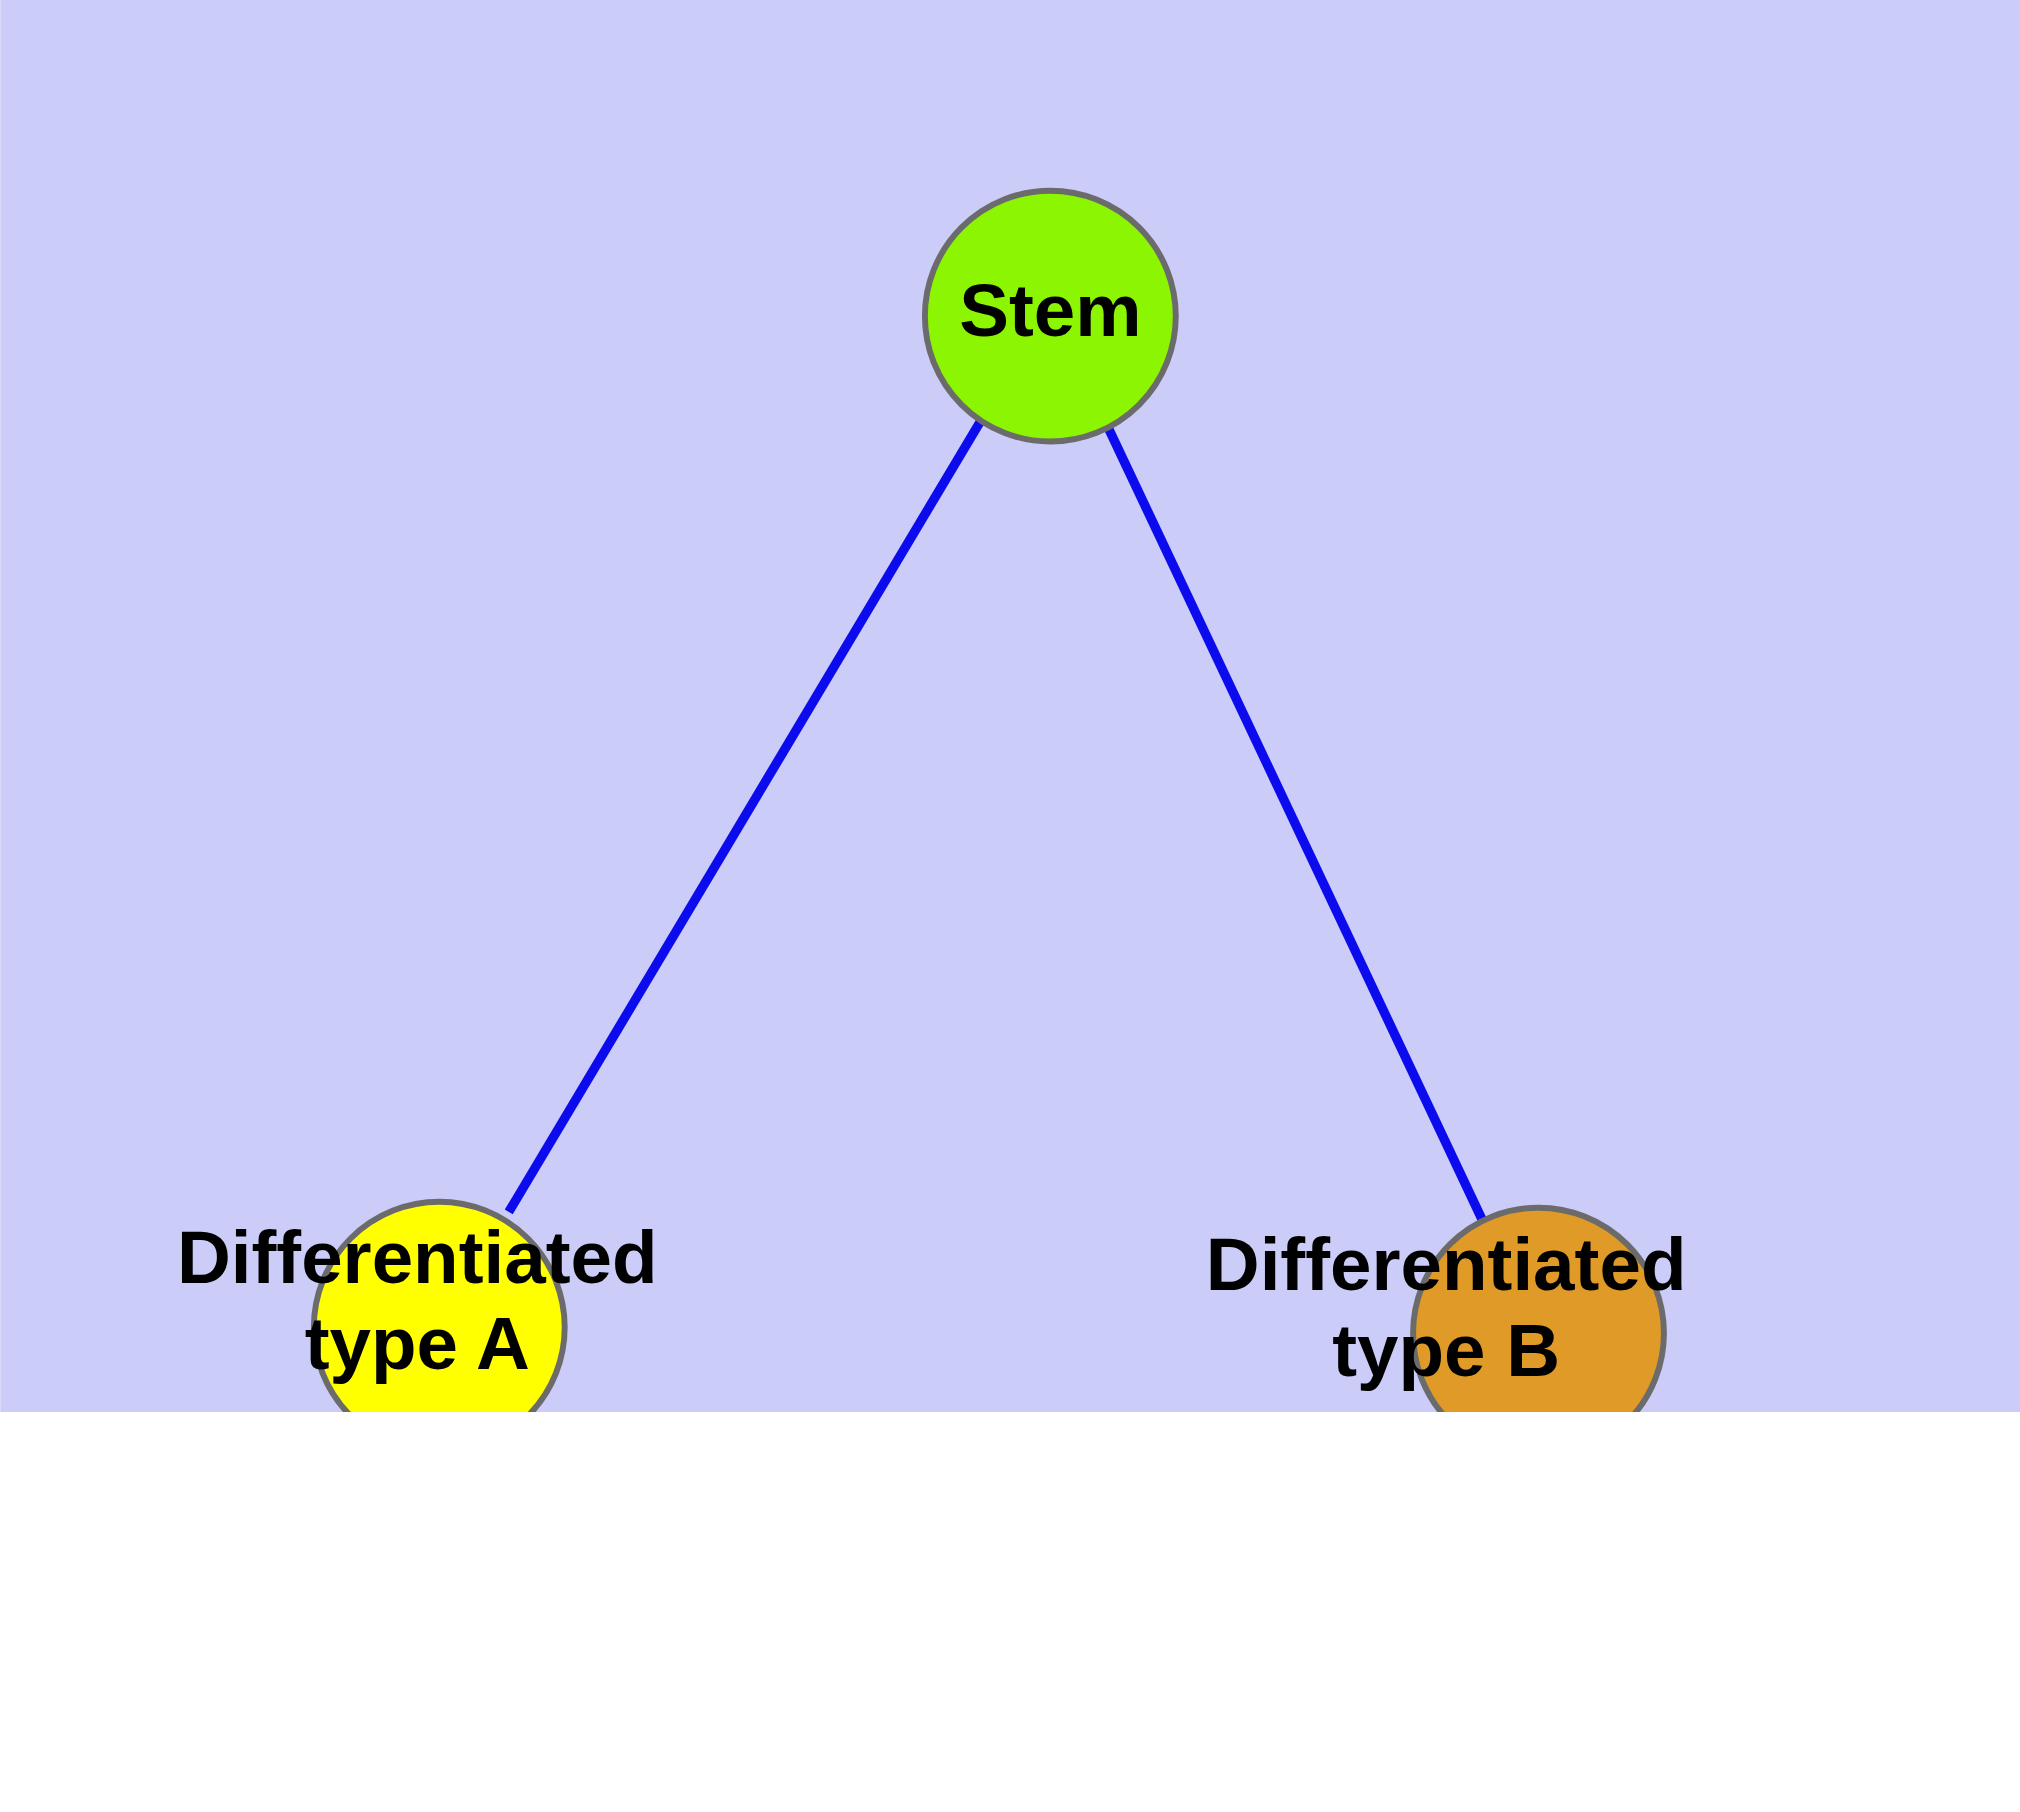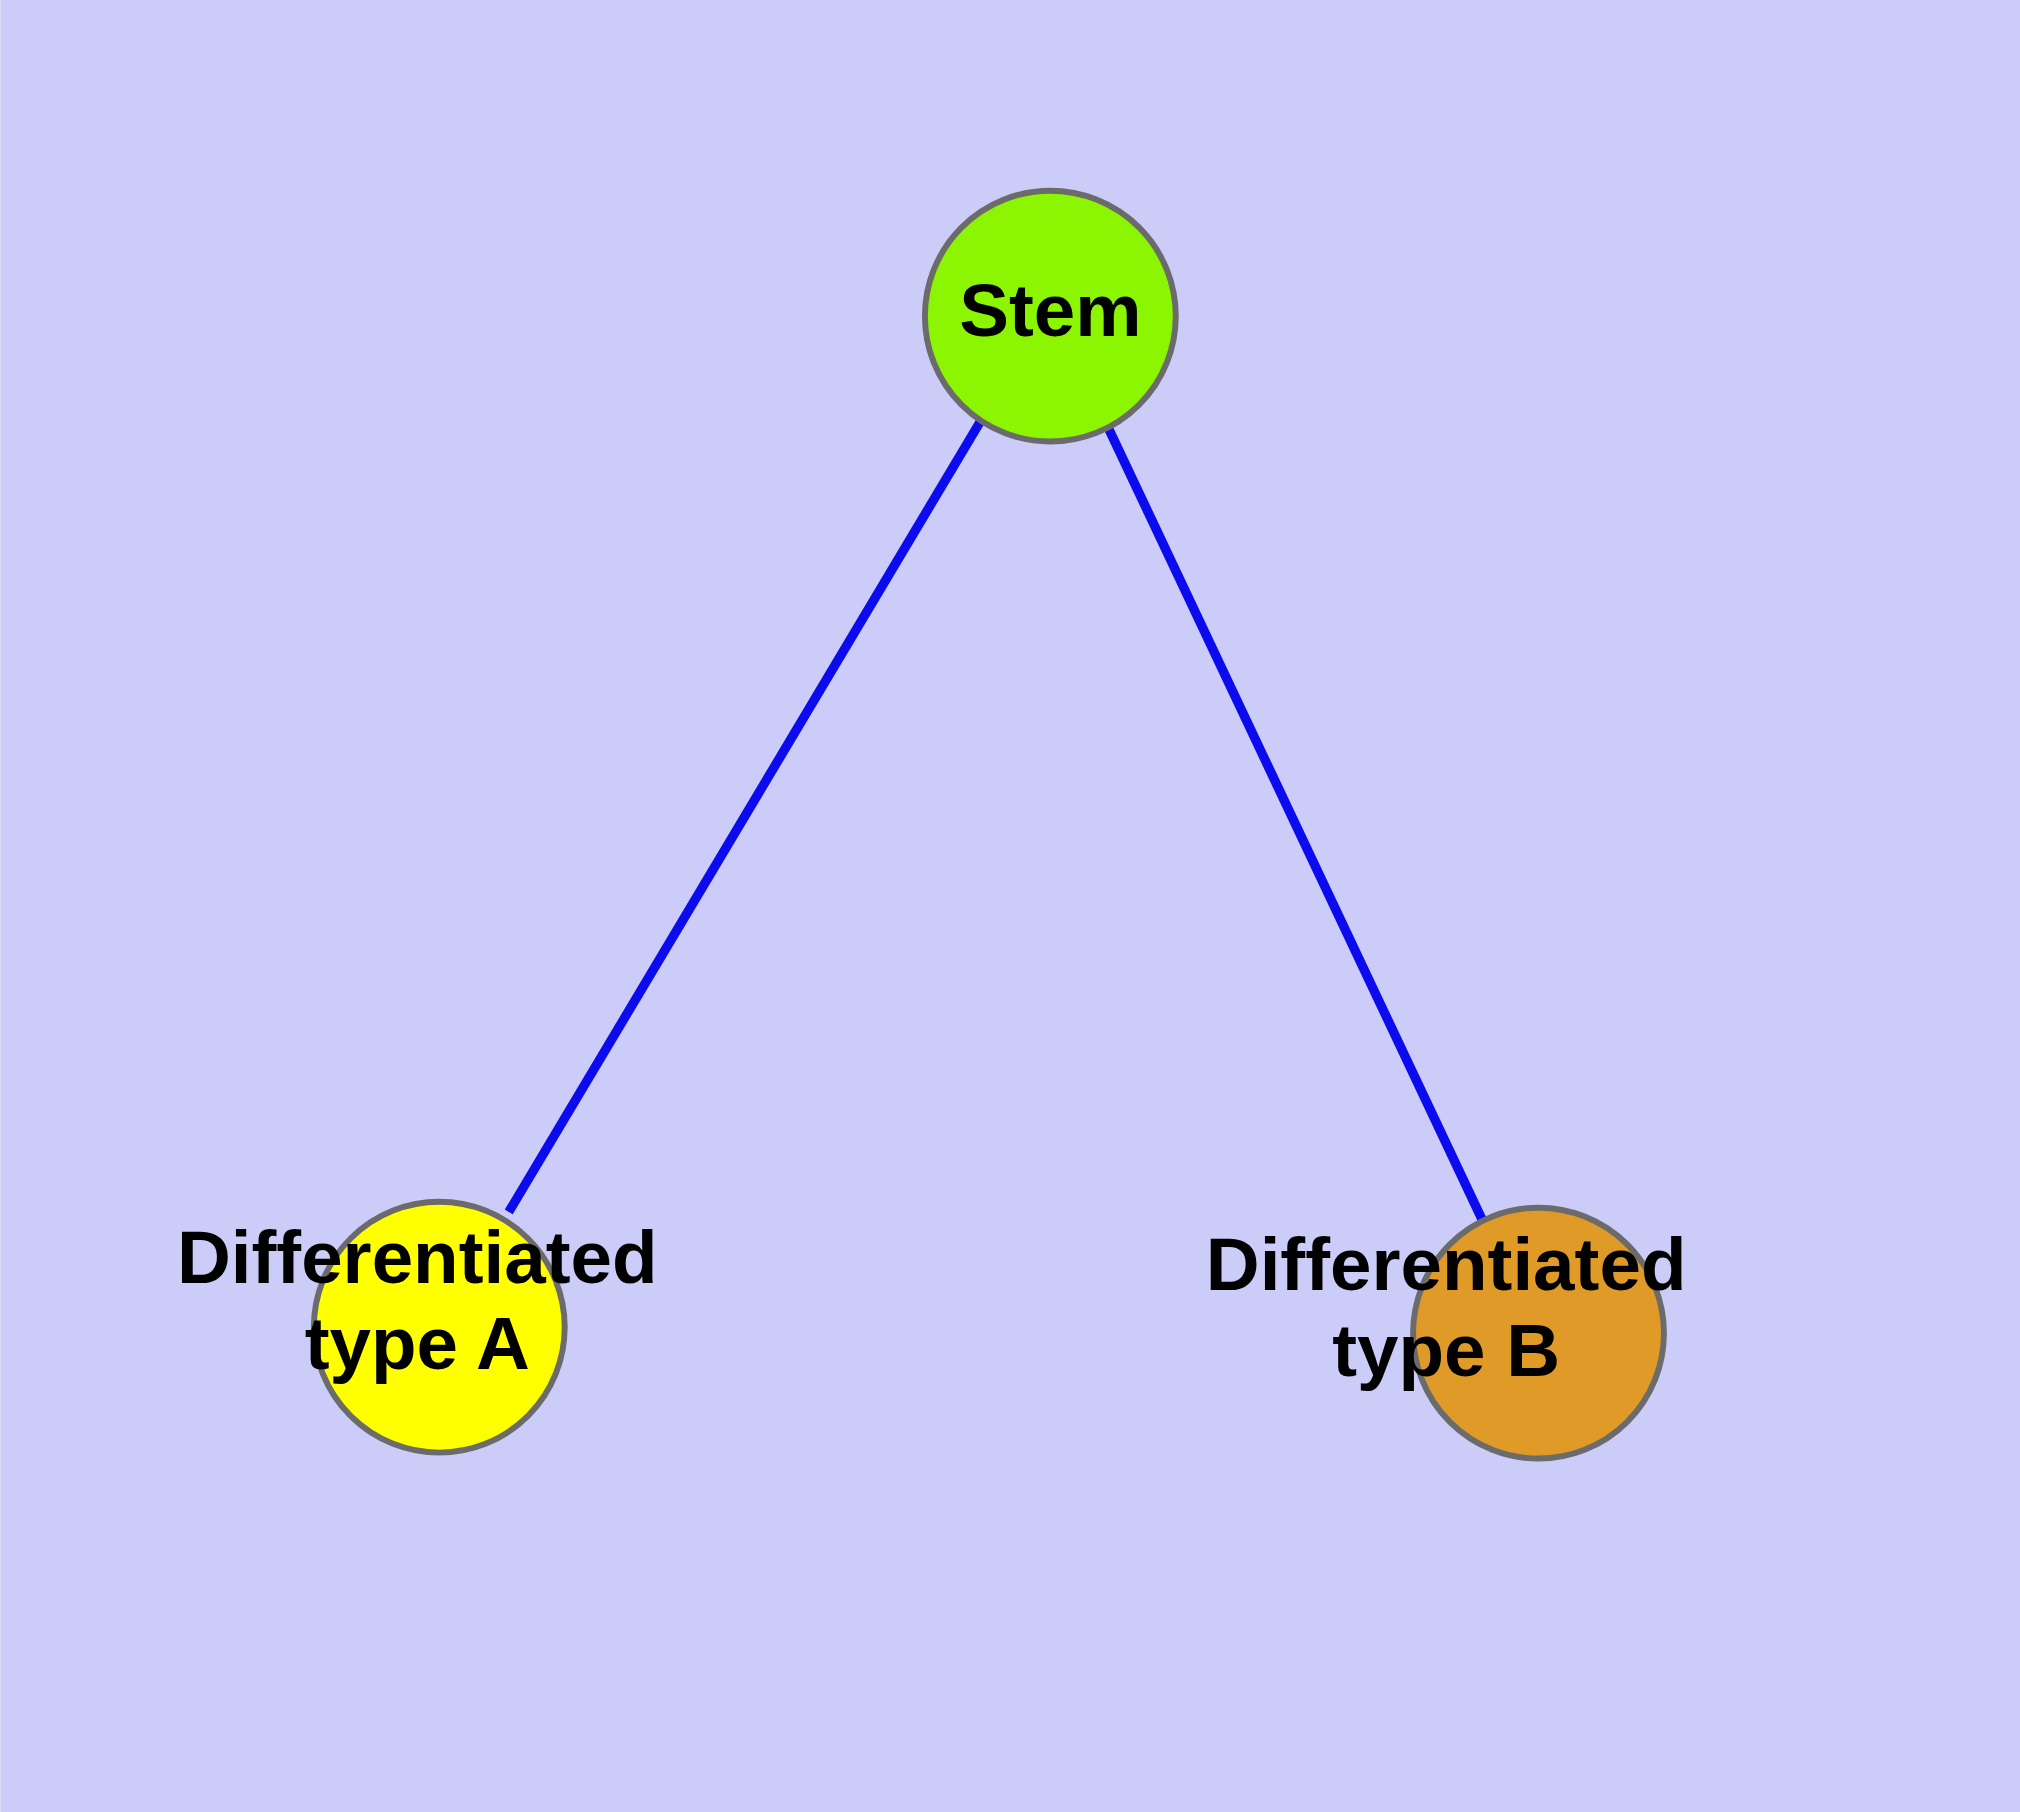--- a/index.html
+++ b/index.html
@@ -24,21 +24,21 @@
   }
   .node-label {
     font-weight: bold;
     fill: #000000;
     dominant-baseline: middle;
   }
 </style>
 </head>
 <body>
 
-<div id="canvas" style="width: 2021px; height: 1812px;">
+<div id="canvas" style="width: 2021px; height: 1412px;">
   <svg id="graph-svg" viewBox="0 0 2384 2138" xmlns="http://www.w3.org/2000/svg" style="width: 2021px; height: 1812px;">
 
     <rect id="bg-rect" x="0" y="0" width="2384" height="2138" fill="#ccccf9"></rect>
 
     <g id="edges-layer">
       <line id="edge-0" stroke-linecap="butt" x1="1156" y1="498" x2="600" y2="1430" stroke="#0b0bee" stroke-width="11"></line>
       <line id="edge-1" stroke-linecap="butt" x1="1307" y1="504" x2="1748" y2="1438" stroke="#0b0bee" stroke-width="11"></line>
     </g>
 
     <g id="nodes-layer">

